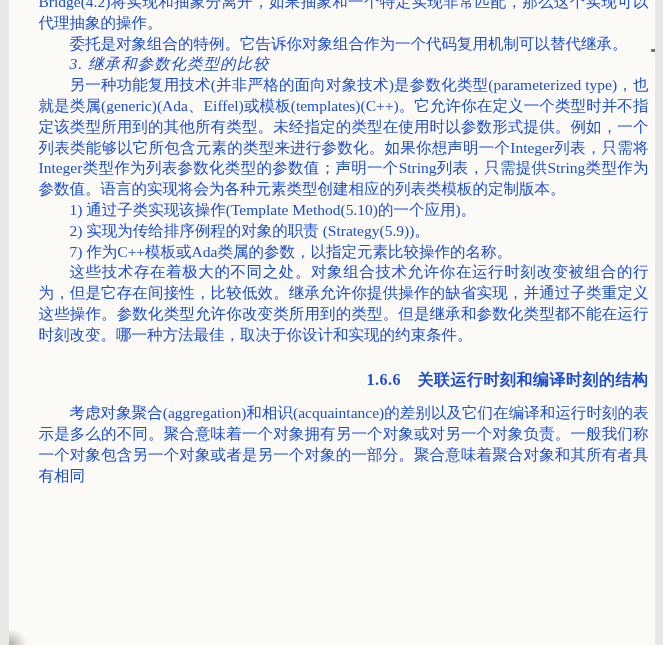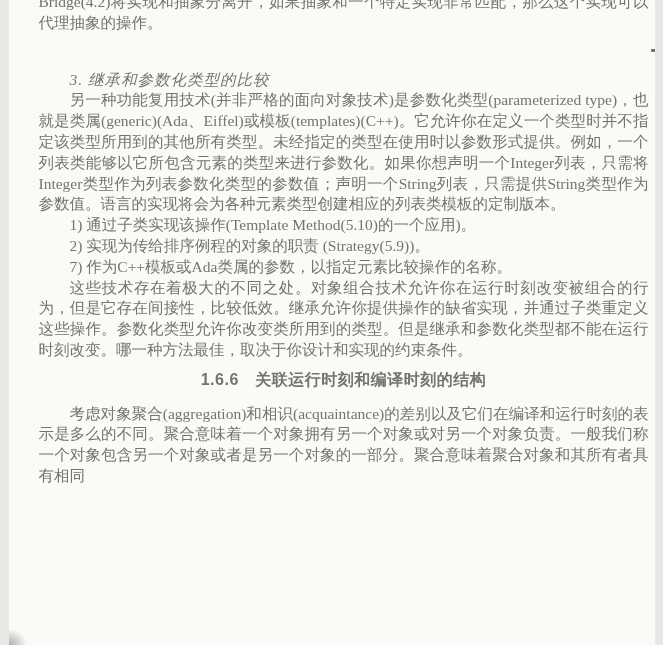--- a/index.html
+++ b/index.html
@@ -8,21 +8,21 @@
     background: #e8e8e6;
   }
   .page {
     position: relative;
     width: 646px;
     height: 645px;
     margin: 0 auto;
     background: #fbfaf7;
     overflow: hidden;
     font-family: "Liberation Serif", "DejaVu Serif", serif;
-    color: #737373;
+    color: #1d4ed8;
   }
   .content {
     position: absolute;
     left: 30px;
     top: -8px;
     width: 610px;
     font-size: 15.5px;
     line-height: 20.8px;
   }
   .para {
@@ -30,30 +30,29 @@
     text-align: justify;
     text-justify: inter-ideograph;
     text-indent: 2em;
   }
   .cont {
     text-indent: 0;
   }
   .kai {
     font-style: italic;
     letter-spacing: 1px;
-    margin-top: 36px;
   }
   .heading {
-    font-family: Liberation Sans, sans-serif;
+    font-family: Liberation Serif, serif;
     font-weight: 700;
     font-size: 16px;
     letter-spacing: 0.5px;
     text-indent: 0;
-    text-align: center;
-    margin: 9px 0 13px 0;
+    text-align: right;
+    margin: 24px 0 13px 0;
   }
   .b {
     font-weight: 400;
   }
   .artifact-dash {
     position: absolute;
     width: 6px;
     height: 3px;
     background: #4f4f4f;
     border-radius: 1px;
@@ -68,20 +67,21 @@
     background: radial-gradient(ellipse at bottom left, rgba(85,78,66,0.45), rgba(85,78,66,0) 72%);
     pointer-events: none;
   }
 </style>
 </head>
 <body>
 
 <div class="page">
   <div class="content" id="content">
       <div class="para cont"><span>Bridge(4.2)将实现和抽象分离开，如果抽象和一个特定实现非常匹配，那么这个实现可以代理抽象的操作。</span></div>
+      <div class="para"><span>委托是对象组合的特例。它告诉你对象组合作为一个代码复用机制可以替代继承。</span></div>
       <div class="para kai"><span>3. 继承和参数化类型的比较</span></div>
       <div class="para"><span>另一种功能复用技术(并非严格的面向对象技术)是</span><span class="b">参数化类型</span><span>(parameterized type)，也就是</span><span class="b">类属</span><span>(generic)(Ada、Eiffel)或</span><span class="b">模板</span><span>(templates)(C++)。它允许你在定义一个类型时并不指定该类型所用到的其他所有类型。未经指定的类型在使用时以参数形式提供。例如，一个列表类能够以它所包含元素的类型来进行参数化。如果你想声明一个Integer列表，只需将Integer类型作为列表参数化类型的参数值；声明一个String列表，只需提供String类型作为参数值。语言的实现将会为各种元素类型创建相应的列表类模板的定制版本。</span></div>
       <div class="para item"><span>1) 通过子类实现该操作(Template Method(5.10)的一个应用)。</span></div>
       <div class="para item"><span>2) 实现为传给排序例程的对象的职责 (Strategy(5.9))。</span></div>
       <div class="para item"><span>7) 作为C++模板或Ada类属的参数，以指定元素比较操作的名称。</span></div>
       <div class="para"><span>这些技术存在着极大的不同之处。对象组合技术允许你在运行时刻改变被组合的行为，但是它存在间接性，比较低效。继承允许你提供操作的缺省实现，并通过子类重定义这些操作。参数化类型允许你改变类所用到的类型。但是继承和参数化类型都不能在运行时刻改变。哪一种方法最佳，取决于你设计和实现的约束条件。</span></div>
       <div class="para heading"><span>1.6.6　关联运行时刻和编译时刻的结构</span></div>
       <div class="para"><span>考虑对象</span><span class="b">聚合</span><span>(aggregation)和</span><span class="b">相识</span><span>(acquaintance)的差别以及它们在编译和运行时刻的表示是多么的不同。聚合意味着一个对象拥有另一个对象或对另一个对象负责。一般我们称一个对象包含另一个对象或者是另一个对象的一部分。聚合意味着聚合对象和其所有者具有相同</span></div>
     </div>
   <div class="artifact-dash" id="artifact-dash" style="left: 642px; top: 49px; background: rgb(79, 79, 79);"></div>

